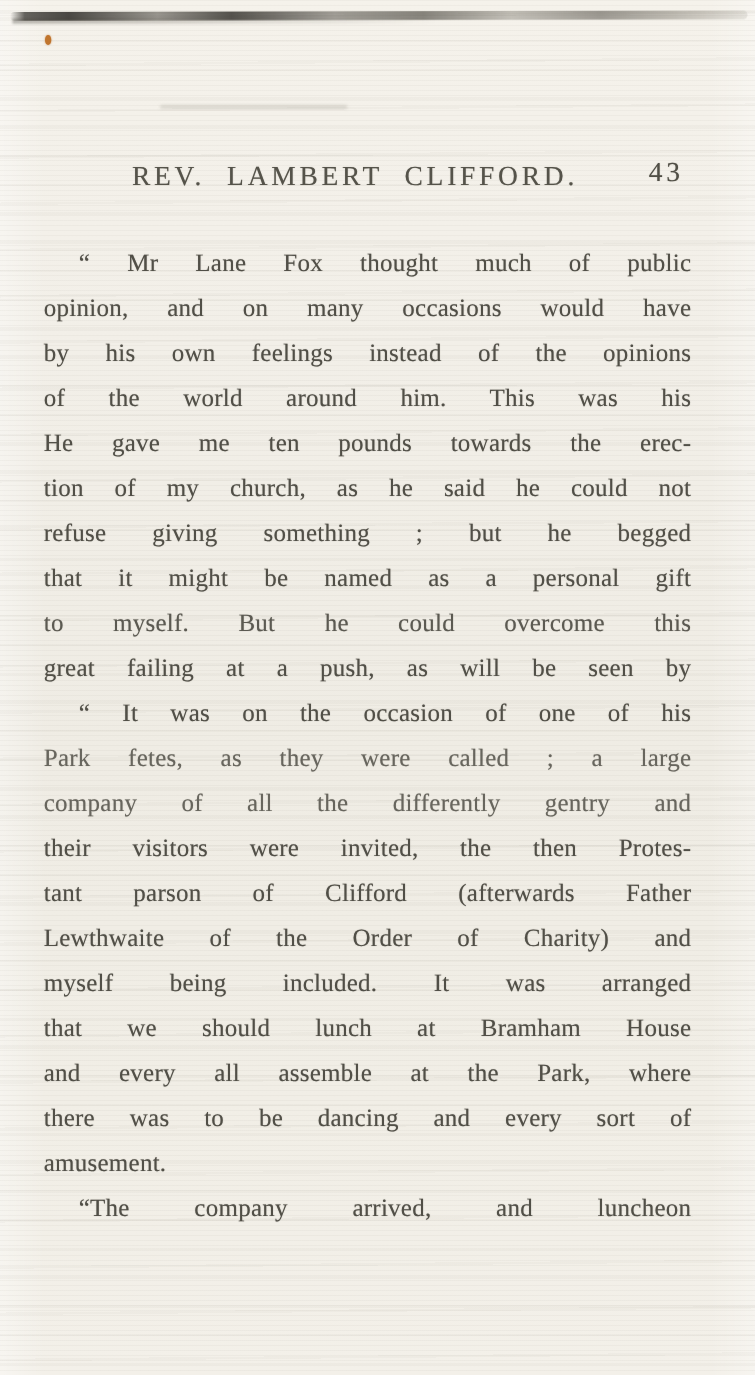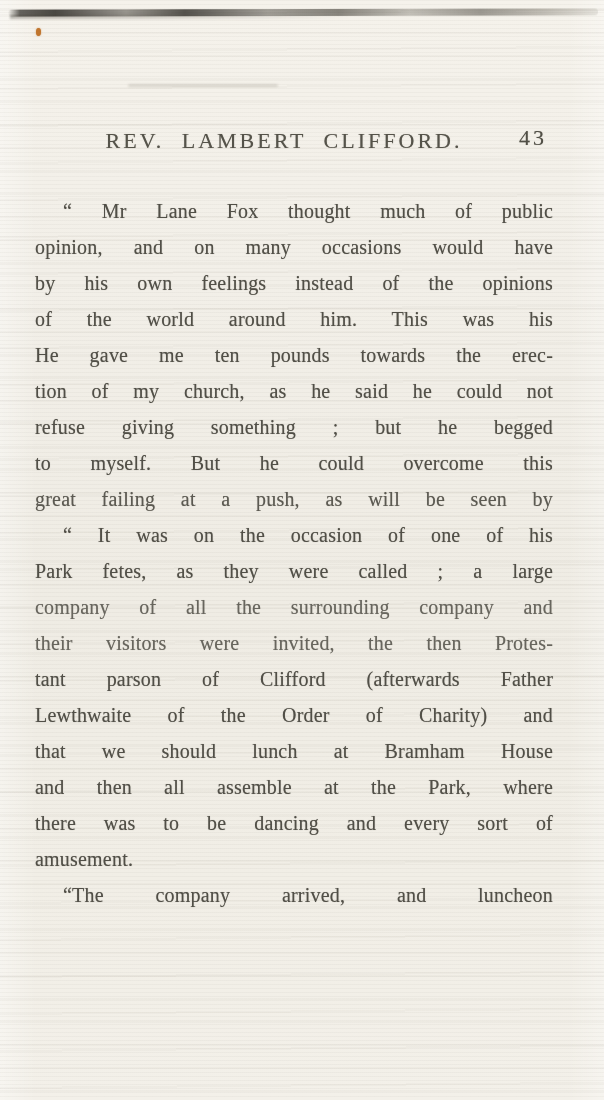--- a/index.html
+++ b/index.html
@@ -91,27 +91,29 @@
   </div>
 
   <div class="body-text">
     <div class="line first-line">“ Mr Lane Fox thought much of public</div>
     <div class="line">opinion, and on many occasions would have</div>
     <div class="line">by his own feelings instead of the opinions</div>
     <div class="line">of the world around him.  This was his</div>
     <div class="line">He gave me ten pounds towards the erec-</div>
     <div class="line">tion of my church, as he said he could not</div>
     <div class="line">refuse giving something ; but he begged</div>
+    <div class="line">that it might be named as a personal gift</div>
     <div class="line">to myself.  But he could overcome this</div>
     <div class="line">great failing at a push, as will be seen by</div>
     <div class="line first-line">“ It was on the occasion of one of his</div>
     <div class="line">Park fetes, as they were called ; a large</div>
-    <div class="line">company of all the surrounding company and</div>
+    <div class="line">company of all the differently gentry and</div>
     <div class="line">their visitors were invited, the then Protes-</div>
     <div class="line">tant parson of Clifford (afterwards Father</div>
     <div class="line">Lewthwaite of the Order of Charity) and</div>
+    <div class="line">myself being included.  It was arranged</div>
     <div class="line">that we should lunch at Bramham House</div>
-    <div class="line">and then all assemble at the Park, where</div>
+    <div class="line">and every all assemble at the Park, where</div>
     <div class="line">there was to be dancing and every sort of</div>
     <div class="line para-end">amusement.</div>
     <div class="line first-line">“The company arrived, and luncheon</div>
   </div>
 </div>
 
 </body></html>

